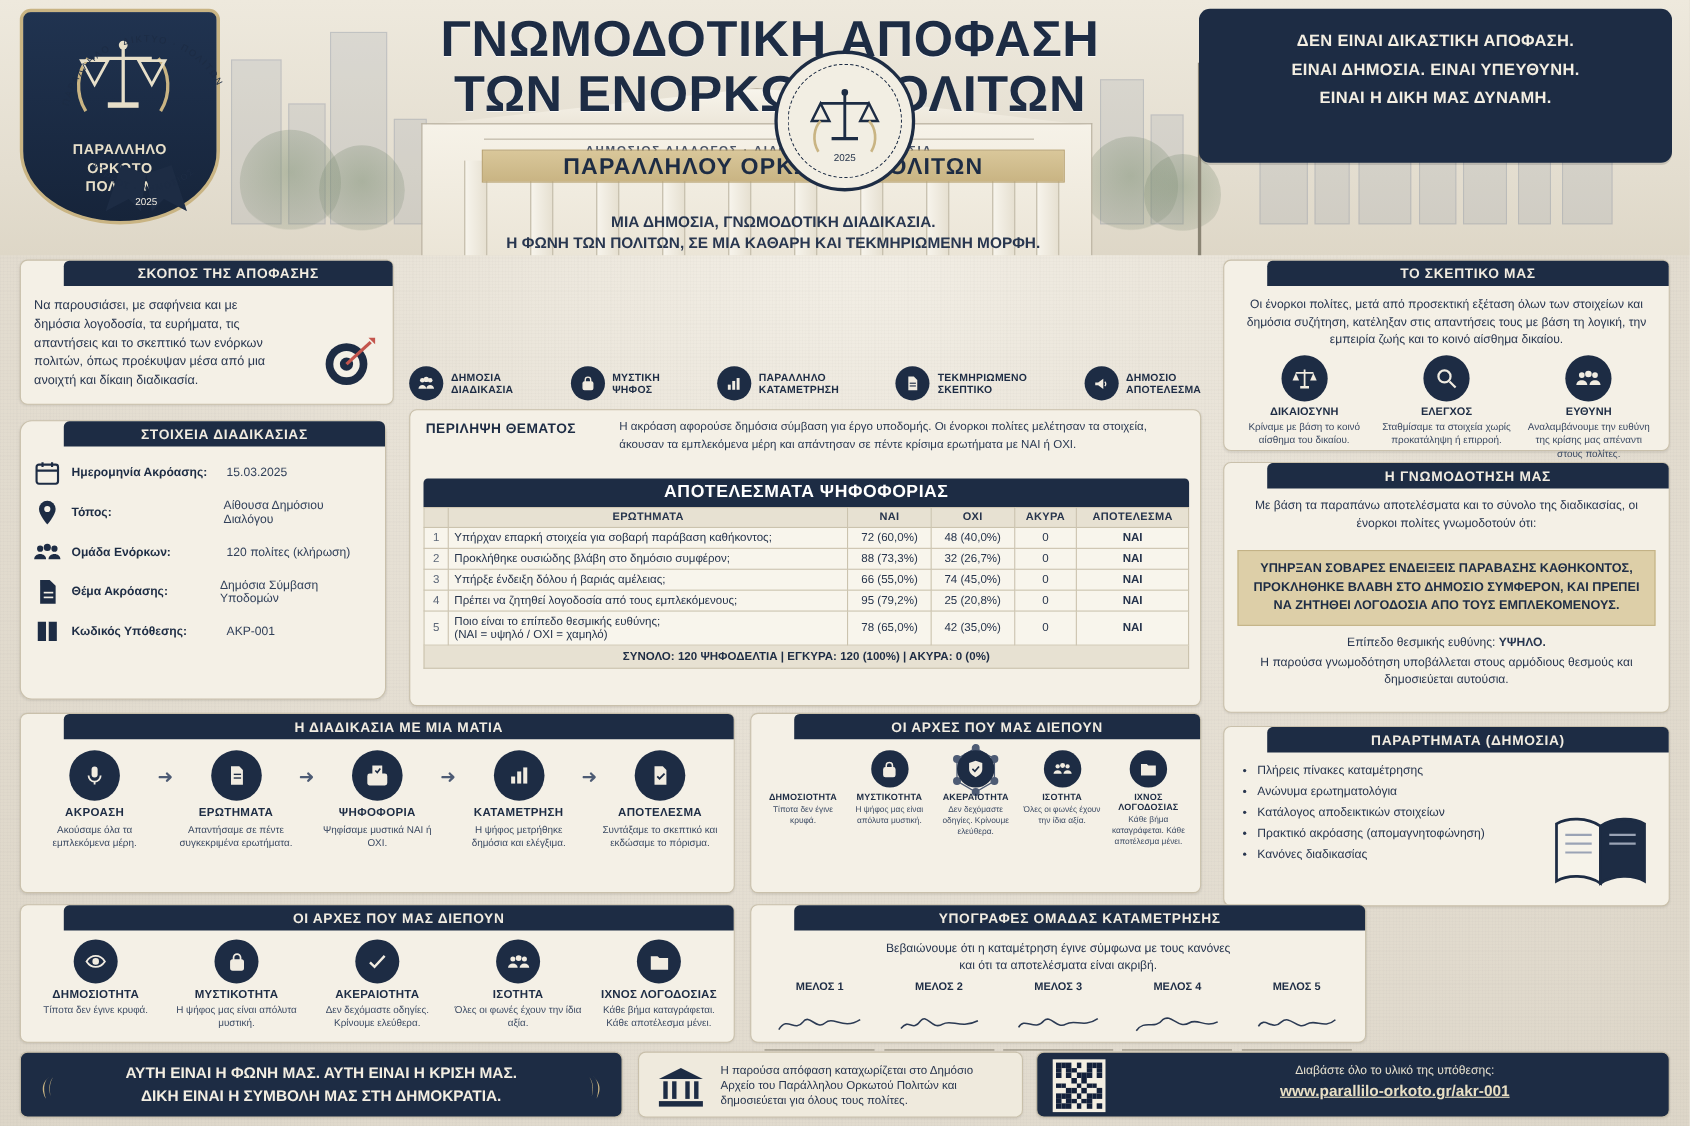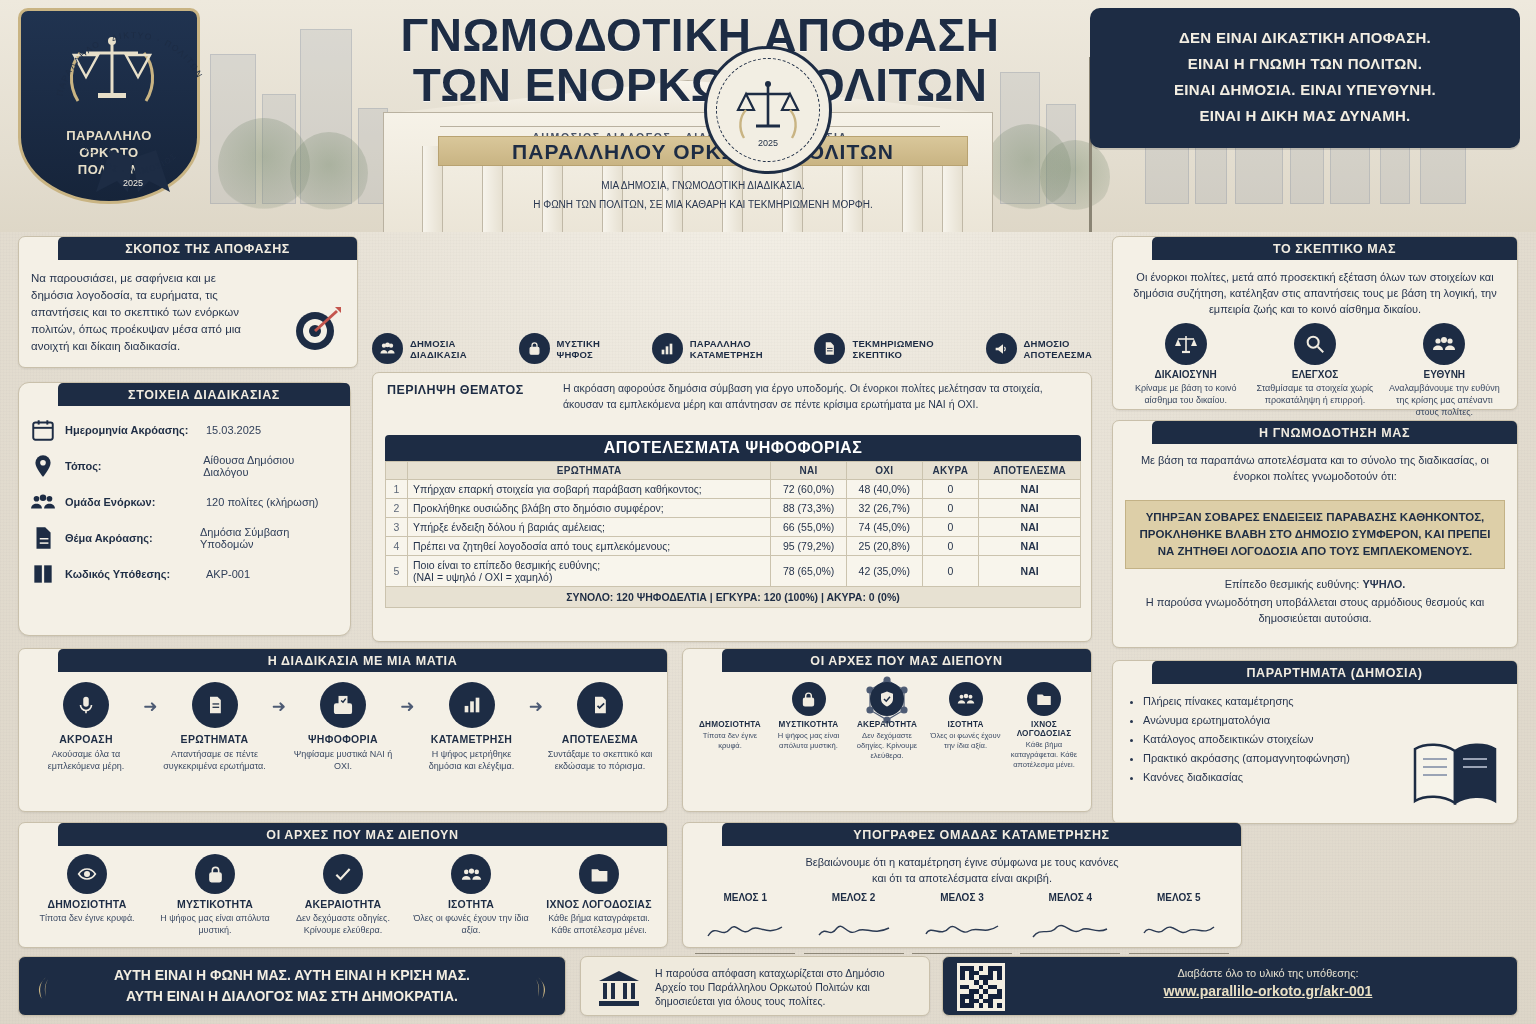--- a/index.html
+++ b/index.html
@@ -97,22 +97,22 @@
     text-shadow:0 1px 0 rgba(255,255,255,.7);
   }
   #title-ribbon {
     position:absolute; left:438px; top:136px; width:530px; height:30px;
     background:linear-gradient(180deg,#d9c79a,#c9b483);
     border:1px solid #b8a271;
     text-align:center; line-height:30px;
     font-size:21px; font-weight:bold; color:#1d2c44; letter-spacing:1px;
   }
   #subtitle {
-    position:absolute; left:380px; top:176px; width:646px; text-align:center;
-    font-size:10px; font-weight:normal; line-height:19px; color:#28364f;
+    position:absolute; left:380px; top:192px; width:646px; text-align:center;
+    font-size:14px; font-weight:bold; line-height:19px; color:#28364f;
   }
 
   
   #seal {
     position:absolute; left:18px; top:8px; width:182px; height:196px;
     background:linear-gradient(180deg,#203350,#16243a);
     border:3px solid #c9b483;
     border-radius:10px 10px 50% 50%/10px 10px 34% 34%;
     color:#e7dfc9; text-align:center;
   }
@@ -311,21 +311,20 @@
       <div>ΤΩΝ ΕΝΟΡΚΩΝ ΠΟΛΙΤΩΝ</div>
     </div>
     <div id="title-ribbon">ΠΑΡΑΛΛΗΛΟΥ ΟΡΚΩΤΟΥ ΠΟΛΙΤΩΝ</div>
     <div id="subtitle">
       <div>ΜΙΑ ΔΗΜΟΣΙΑ, ΓΝΩΜΟΔΟΤΙΚΗ ΔΙΑΔΙΚΑΣΙΑ.</div>
       <div>Η ΦΩΝΗ ΤΩΝ ΠΟΛΙΤΩΝ, ΣΕ ΜΙΑ ΚΑΘΑΡΗ ΚΑΙ ΤΕΚΜΗΡΙΩΜΕΝΗ ΜΟΡΦΗ.</div>
     </div>
 
     <div id="brush">
       <div>ΔΕΝ ΕΙΝΑΙ ΔΙΚΑΣΤΙΚΗ ΑΠΟΦΑΣΗ.</div>
-      <div>ΕΙΝΑΙ Η ΓΝΩΜΗ ΤΩΝ ΠΟΛΙΤΩΝ.</div>
       <div>ΕΙΝΑΙ ΔΗΜΟΣΙΑ. ΕΙΝΑΙ ΥΠΕΥΘΥΝΗ.</div>
       <div>ΕΙΝΑΙ Η ΔΙΚΗ ΜΑΣ ΔΥΝΑΜΗ.</div>
     </div>
   </div>
 
   <div class="chip-row">
     <div class="chip">
       <div class="circ">
         <svg width="17" height="17" viewBox="0 0 24 24" fill="#f1ece1">
             <circle cx="7" cy="8" r="3"></circle>
@@ -878,21 +877,21 @@
     </svg>
   </div>
 
   <div class="card" id="footer-quote">
     <svg width="26" height="26" viewBox="0 0 24 24" fill="#c9b483" style="position:absolute;left:14px;top:18px;">
       <path d="M12 2C7 6 5 12 8 22 5 16 3 10 12 2z"></path>
         <path d="M14 4c-3 4-4 9-2 16-1-6-1-11 2-16z"></path>
     </svg>
     <div>
       <div>ΑΥΤΗ ΕΙΝΑΙ Η ΦΩΝΗ ΜΑΣ. ΑΥΤΗ ΕΙΝΑΙ Η ΚΡΙΣΗ ΜΑΣ.</div>
-      <div>ΑΥΤΗ ΕΙΝΑΙ Η ΔΙΑΛΟΓΟΣ ΜΑΣ ΣΤΗ ΔΗΜΟΚΡΑΤΙΑ.</div>
+      <div>ΔΙΚΗ ΕΙΝΑΙ Η ΣΥΜΒΟΛΗ ΜΑΣ ΣΤΗ ΔΗΜΟΚΡΑΤΙΑ.</div>
     </div>
     <svg width="26" height="26" viewBox="0 0 24 24" fill="#c9b483" style="position:absolute;right:14px;top:18px;transform:scaleX(-1);">
       <path d="M12 2C7 6 5 12 8 22 5 16 3 10 12 2z"></path>
         <path d="M14 4c-3 4-4 9-2 16-1-6-1-11 2-16z"></path>
     </svg>
   </div>
 
   <div class="card" id="footer-archive">
     <svg width="48" height="42" viewBox="0 0 48 42" style="position:absolute;left:14px;top:10px;">
       <path d="M4 14 L24 4 L44 14 Z" fill="#1d2c44"></path>

